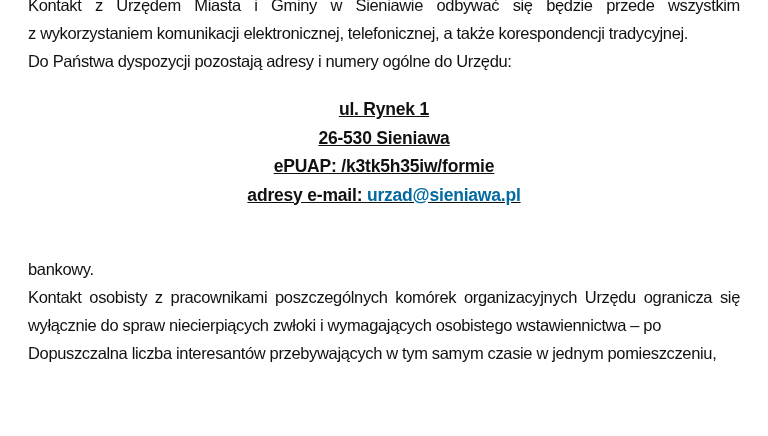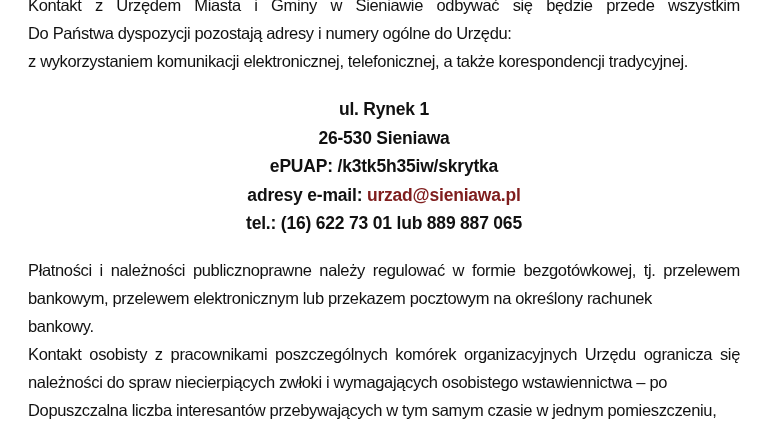--- a/index.html
+++ b/index.html
@@ -30,49 +30,49 @@
     }
     .para.last-left {
       text-align-last: left;
     }
     .para.justify-all {
       text-align-last: justify;
     }
     .address-block {
       margin: 20px 0 18px 0;
       text-align: center;
+      text-decoration: underline;
     }
     .address-line {
       font-size: 17.5px;
       font-weight: bold;
       line-height: 28.5px;
       letter-spacing: -0.2px;
       display: block;
     }
     .email {
-      color: #7f1d1d;
+      color: #0369a1;
       text-decoration: none;
     }
   </style>
 </head>
 <body>
 
 <div class="page">
 
   <p class="para justify-all">Kontakt z Urzędem Miasta i Gminy w Sieniawie odbywać się będzie przede wszystkim</p>
+  <p class="para last-left">z wykorzystaniem komunikacji elektronicznej, telefonicznej, a także korespondencji tradycyjnej.</p>
   <p class="para last-left">Do Państwa dyspozycji pozostają adresy i numery ogólne do Urzędu:</p>
-  <p class="para last-left">z wykorzystaniem komunikacji elektronicznej, telefonicznej, a także korespondencji tradycyjnej.</p>
 
   <div class="address-block">
     <span class="address-line">ul. Rynek 1</span>
     <span class="address-line">26-530 Sieniawa</span>
-    <span class="address-line">ePUAP: /k3tk5h35iw/skrytka</span>
+    <span class="address-line">ePUAP: /k3tk5h35iw/formie</span>
     <span class="address-line"><span>adresy e-mail: </span><a class="email" href="mailto:urzad@sieniawa.pl">urzad@sieniawa.pl</a></span>
-    <span class="address-line">tel.: (16) 622 73 01 lub 889 887 065</span>
   </div>
 
-  <p class="para" style="text-align: justify;"><span>Płatności i należności publicznoprawne należy regulować w formie bezgotówkowej, tj. przelewem bankowym, przelewem elektronicznym lub przekazem pocztowym na określony rachunek</span><br><span>bankowy.</span></p>
+  <p class="para" style="text-align: justify;"><br><span>bankowy.</span></p>
 
-  <p class="para" style="text-align: justify;"><span>Kontakt osobisty z pracownikami poszczególnych komórek organizacyjnych Urzędu ogranicza się należności do spraw niecierpiących zwłoki i wymagających osobistego wstawiennictwa – po</span><br></p>
+  <p class="para" style="text-align: justify;"><span>Kontakt osobisty z pracownikami poszczególnych komórek organizacyjnych Urzędu ogranicza się wyłącznie do spraw niecierpiących zwłoki i wymagających osobistego wstawiennictwa – po</span><br></p>
 
   <p class="para last-left">Dopuszczalna liczba interesantów przebywających w tym samym czasie w jednym pomieszczeniu,</p>
 
 </div>
 
 </body></html>

